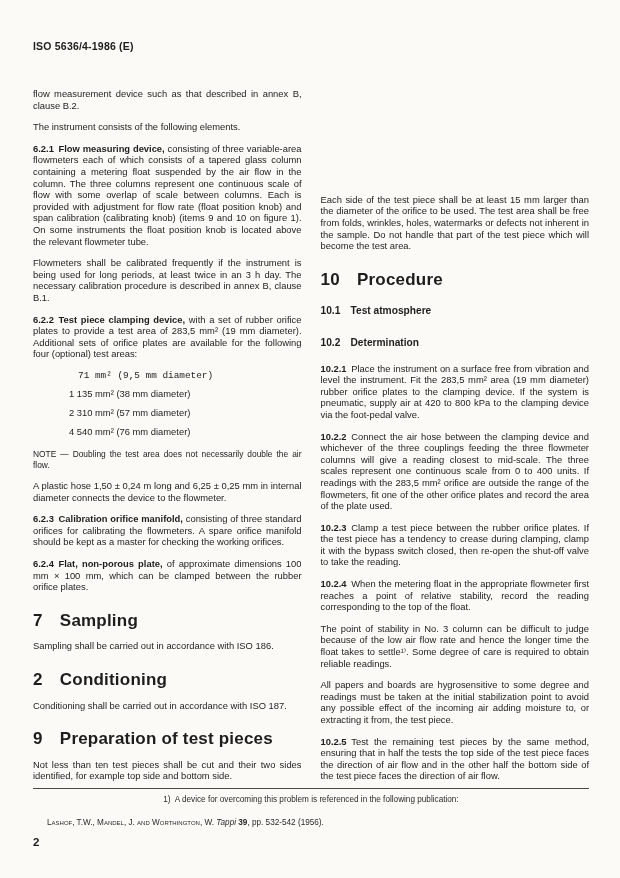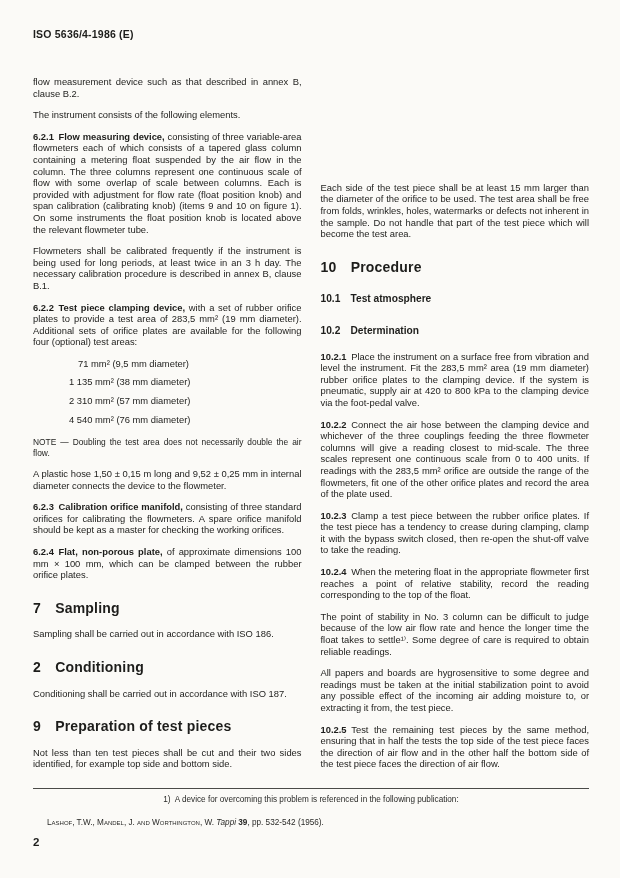--- a/index.html
+++ b/index.html
@@ -4,34 +4,34 @@
 <style>
   * { margin: 0; padding: 0; box-sizing: border-box; }
   html, body { overflow: hidden; }
   body {
     width: 620px; height: 878px;
     background: #fbfaf7;
     font-family: "Liberation Sans", "DejaVu Sans", sans-serif;
     color: #1d1d1b;
     position: relative;
   }
-  .page { position: absolute; inset: 0; padding: 28px 31px 0 33px; }
+  .page { position: absolute; inset: 0; padding: 40px 31px 0 33px; }
   .doc-header { font-weight: bold; font-size: 10.5px; letter-spacing: 0.2px; }
   .columns { display: flex; gap: 19px; margin-top: 36px; align-items: flex-end; }
   .col { flex: 1; min-width: 0; font-size: 9.4px; line-height: 11.6px; text-align: justify; }
   .para { margin-bottom: 10px; }
   .clause { margin-top: 4px; }
   .bold { font-weight: bold; }
   .italic { font-style: italic; }
   .smallcaps { font-variant: small-caps; }
-  .h-section { font-size: 14px; font-weight: bold; margin: 22px 0 14px; text-align: left; letter-spacing: 0.2px; }
+  .h-section { font-size: 17px; font-weight: bold; margin: 22px 0 14px; text-align: left; letter-spacing: 0.2px; }
   .h-sub { font-size: 10.2px; font-weight: bold; margin: 20px 0 14px; text-align: left; }
   .areas-list { list-style: none; margin: 4px 0 12px; padding-left: 36px; text-align: left; }
   .areas-list li { margin-bottom: 7px; }
-  .areas-list li:first-child { padding-left: 9px; }
+  .areas-list li:first-child { padding-left: 9px; font-family: Liberation Mono, monospace; }
   .note { font-size: 8.4px; line-height: 10.4px; margin-bottom: 10px; }
   .footnote-area { position: absolute; left: 33px; right: 31px; top: 788px; }
   .footnote-rule { border: none; border-top: 1px solid #4a4a48; height: 0; }
   .footnote-line1 { font-size: 8.2px; line-height: 10.5px; margin-top: 6px; color: #2a2a28; text-align: center; }
   .footnote-line2 { font-size: 8.2px; line-height: 10.5px; padding-left: 14px; margin-top: 12px; color: #2a2a28; }
   .page-number { position: absolute; left: 33px; top: 836px; font-weight: bold; font-size: 11.5px; }
 </style>
 </head>
 <body>
 
@@ -53,21 +53,21 @@
 
       <ul class="areas-list">
         <li>71 mm² (9,5 mm diameter)</li>
         <li>1 135 mm² (38 mm diameter)</li>
         <li>2 310 mm² (57 mm diameter)</li>
         <li>4 540 mm² (76 mm diameter)</li>
       </ul>
 
       <p class="note">NOTE — Doubling the test area does not necessarily double the air flow.</p>
 
-      <p class="para">A plastic hose 1,50 ± 0,15 m long and 9,52 ± 0,25 mm in internal diameter connects the device to the flowmeter.</p>
+      <p class="para">A plastic hose 1,50 ± 0,24 m long and 6,25 ± 0,25 mm in internal diameter connects the device to the flowmeter.</p>
 
       <p class="para clause"><span class="bold">6.2.3 Calibration orifice manifold,</span><span> consisting of three standard orifices for calibrating the flowmeters. A spare orifice manifold should be kept as a master for checking the working orifices.</span></p>
 
       <p class="para clause"><span class="bold">6.2.4 Flat, non-porous plate,</span><span> of approximate dimensions 100 mm × 100 mm, which can be clamped between the rubber orifice plates.</span></p>
 
       <h2 class="h-section">7 Sampling</h2>
       <p class="para">Sampling shall be carried out in accordance with ISO 186.</p>
 
       <h2 class="h-section">2 Conditioning</h2>
       <p class="para">Conditioning shall be carried out in accordance with ISO 187.</p>

